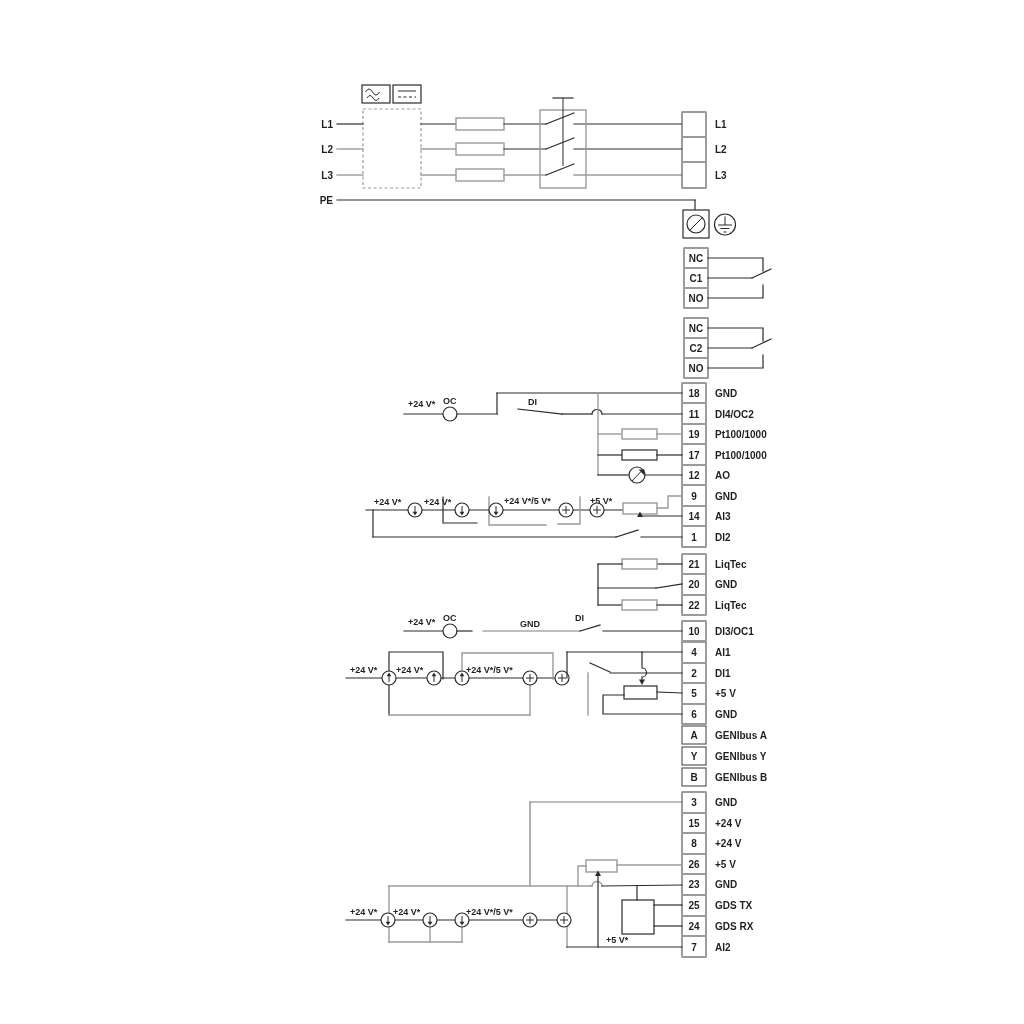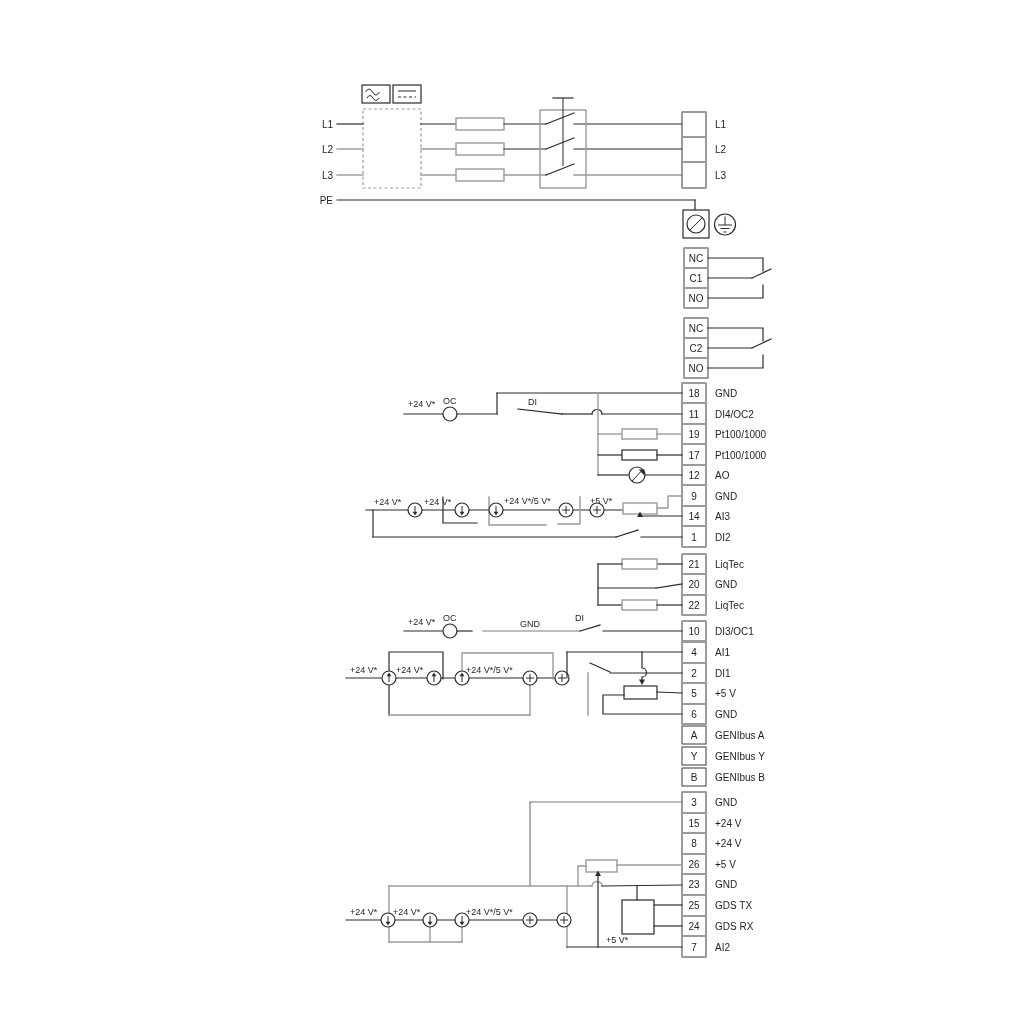--- a/index.html
+++ b/index.html
@@ -1,16 +1,16 @@
 <!DOCTYPE html>
 <html><head>
 <meta charset="utf-8">
 <style>
   html,body{margin:0;padding:0;background:#ffffff;}
-  .stage{position:relative;width:1024px;height:1024px;background:#ffffff;overflow:hidden;}
+  .stage{position:relative;width:1024px;height:1024px;background:#ffffff;overflow:hidden;font-weight:bold;}
   svg text{font-family:"Liberation Sans",sans-serif;fill:#1f1f1f;}
   .tnum{font-size:10px;text-anchor:middle;}
   .tlabel{font-size:10px;}
   .llabel{font-size:10px;text-anchor:end;}
   .wlabel{font-size:9px;}
   .wd{stroke:#2b2b2b;stroke-width:1.2;fill:none;stroke-linecap:square;}
   .wd1{stroke:#2b2b2b;stroke-width:1;fill:none;}
   .wg{stroke:#9b9b9b;stroke-width:1.4;fill:none;stroke-linecap:square;}
   .wg2{stroke:#7d7d7d;stroke-width:1.2;fill:none;stroke-linecap:square;}
   .box{fill:#ffffff;stroke:#2b2b2b;stroke-width:1.2;}

